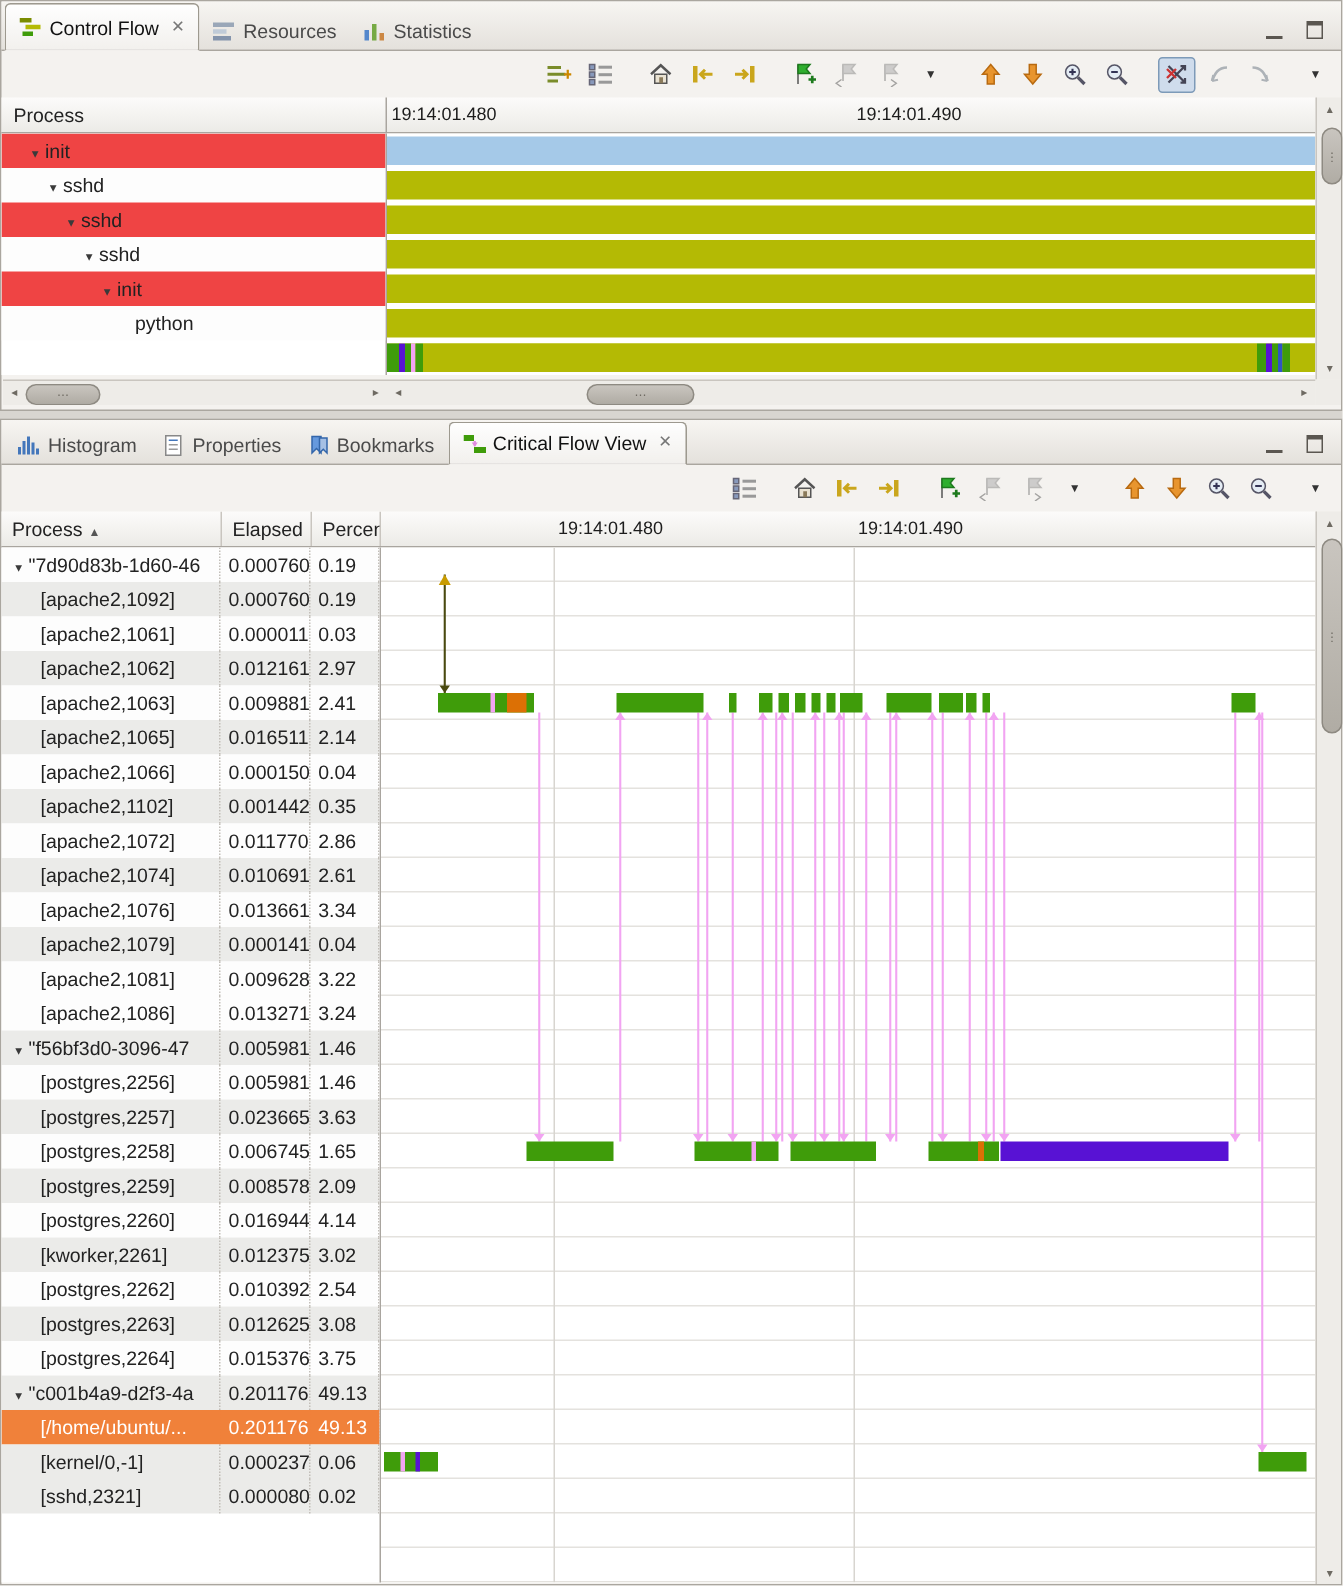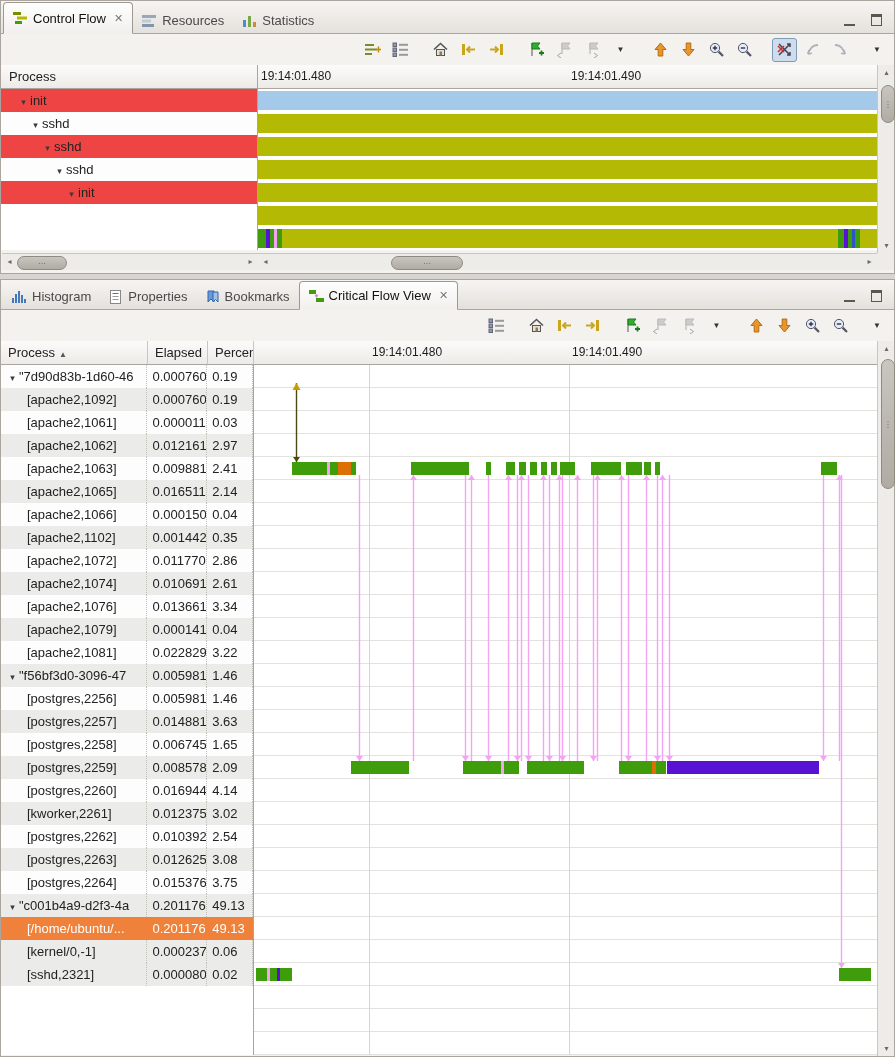--- a/index.html
+++ b/index.html
@@ -236,20 +236,21 @@
       <span class="axis-label" style="left:3px">19:14:01.480</span>
       <span class="axis-label" style="left:313px">19:14:01.490</span>
     </div>
 
   <div id="tp-rows">
       <div class="tree-row alt" style="padding-left:16px"><span class="expander">▾</span><span>init</span></div>
       <div class="tree-row" style="padding-left:28px"><span class="expander">▾</span><span>sshd</span></div>
       <div class="tree-row alt" style="padding-left:40px"><span class="expander">▾</span><span>sshd</span></div>
       <div class="tree-row" style="padding-left:52px"><span class="expander">▾</span><span>sshd</span></div>
       <div class="tree-row alt" style="padding-left:64px"><span class="expander">▾</span><span>init</span></div>
+      <div class="tree-row" style="padding-left:76px"><span class="expander"> </span><span>python</span></div>
     </div>
   <div id="tp-chart">
       <div class="chart-row">
         <div class="cbar" style="left:0;width:619px;background:#a5c9e8"></div>
       </div>
       <div class="chart-row">
         <div class="cbar" style="left:0;width:619px;background:#b4ba04"></div>
       </div>
       <div class="chart-row">
         <div class="cbar" style="left:0;width:619px;background:#b4ba04"></div>
@@ -503,36 +504,41 @@
         <div class="cell" style="width:60px">0.013661</div>
         <div class="cell" style="width:46px">3.34</div>
       </div>
       <div class="trow alt">
         <div class="cell c-process" style="width:147px"><span class="lbl">[apache2,1079]</span></div>
         <div class="cell" style="width:60px">0.000141</div>
         <div class="cell" style="width:46px">0.04</div>
       </div>
       <div class="trow">
         <div class="cell c-process" style="width:147px"><span class="lbl">[apache2,1081]</span></div>
-        <div class="cell" style="width:60px">0.022829</div>
+        <div class="cell" style="width:60px">0.009628</div>
         <div class="cell" style="width:46px">3.22</div>
+      </div>
+      <div class="trow">
+        <div class="cell c-process" style="width:147px"><span class="lbl">[apache2,1086]</span></div>
+        <div class="cell" style="width:60px">0.013271</div>
+        <div class="cell" style="width:46px">3.24</div>
       </div>
       <div class="trow alt">
         <div class="cell c-process group" style="width:147px"><span class="expander">▾</span><span class="lbl">"f56bf3d0-3096-47</span></div>
         <div class="cell" style="width:60px">0.005981</div>
         <div class="cell" style="width:46px">1.46</div>
       </div>
       <div class="trow">
         <div class="cell c-process" style="width:147px"><span class="lbl">[postgres,2256]</span></div>
         <div class="cell" style="width:60px">0.005981</div>
         <div class="cell" style="width:46px">1.46</div>
       </div>
       <div class="trow alt">
         <div class="cell c-process" style="width:147px"><span class="lbl">[postgres,2257]</span></div>
-        <div class="cell" style="width:60px">0.014881</div>
+        <div class="cell" style="width:60px">0.023665</div>
         <div class="cell" style="width:46px">3.63</div>
       </div>
       <div class="trow">
         <div class="cell c-process" style="width:147px"><span class="lbl">[postgres,2258]</span></div>
         <div class="cell" style="width:60px">0.006745</div>
         <div class="cell" style="width:46px">1.65</div>
       </div>
       <div class="trow alt">
         <div class="cell c-process" style="width:147px"><span class="lbl">[postgres,2259]</span></div>
         <div class="cell" style="width:60px">0.008578</div>

